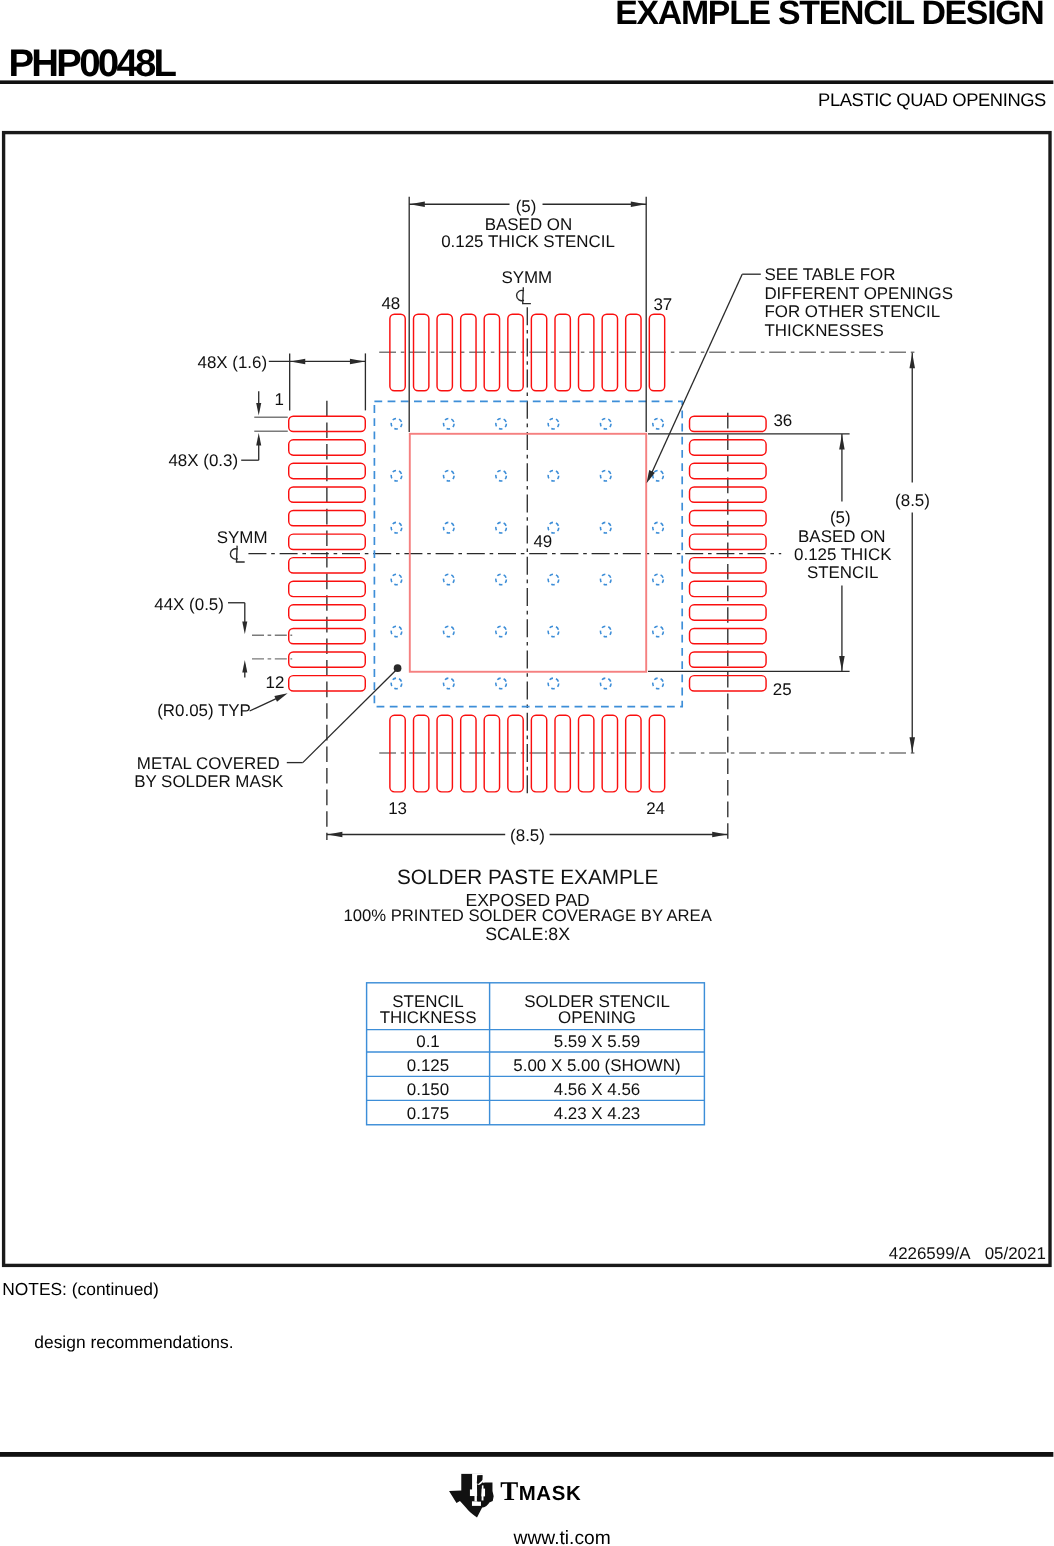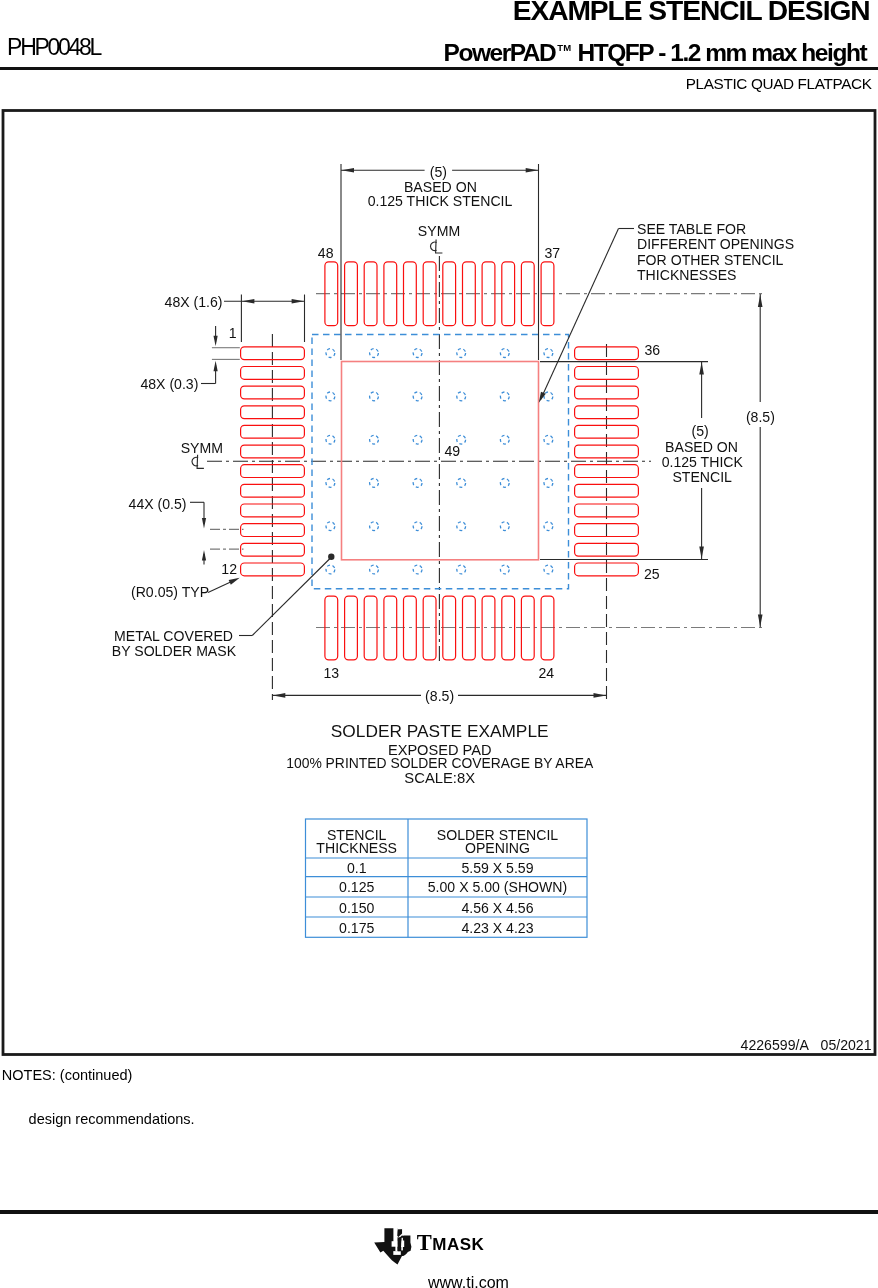--- a/index.html
+++ b/index.html
@@ -4,27 +4,26 @@
 html,body{margin:0;padding:0;background:#fff;width:878px;height:1288px;overflow:hidden}
 *{font-family:"Liberation Sans",sans-serif}
 .t{font-size:14.1px;fill:#111;font-family:"Liberation Sans",sans-serif}
 .abs{position:absolute}
 </style></head>
 <body>
 <div class="abs" style="left:0;top:0;width:728px;height:1288px;position:relative">
 
 <div class="abs" style="left:0;top:-3.8px;width:869.6px;text-align:right;font-size:28.2px;font-weight:bold;letter-spacing:-1.05px;line-height:1;white-space:nowrap">EXAMPLE STENCIL DESIGN</div>
 
-<div class="abs" style="left:7.1px;top:35.8px;font-size:23px;font-weight:normal;letter-spacing:-2.3px;line-height:1;white-space:nowrap">PHP0048L</div>
-
-<div class="abs" style="left:443.5px;top:40.6px;font-size:24.5px;font-weight:bold;letter-spacing:-1.45px;line-height:1;white-space:nowrap">PowerPAD<span style="font-size:9.5px;vertical-align:10px;letter-spacing:0.2px;margin:0 6px 0 2px">TM</span>HTQFP - 1.2 mm max height</div>
+<div class="abs" style="left:7.1px;top:35.8px;font-size:32px;font-weight:bold;letter-spacing:-2.3px;line-height:1;white-space:nowrap">PHP0048L</div>
+
 
 <div class="abs" style="left:0;top:66.8px;width:878px;height:3px;background:#111"></div>
 
-<div class="abs" style="left:0;top:75.6px;width:871.6px;text-align:right;font-size:15.3px;letter-spacing:-0.35px;line-height:1;white-space:nowrap">PLASTIC QUAD FLATPACK</div>
+<div class="abs" style="left:0;top:75.6px;width:871.6px;text-align:right;font-size:15.3px;letter-spacing:-0.35px;line-height:1;white-space:nowrap">PLASTIC QUAD OPENINGS</div>
 
 <svg class="abs" style="left:0;top:0" width="878" height="1288" viewBox="0 0 878 1288">
 
 <rect x="3" y="110.5" width="872" height="944" fill="none" stroke="#1a1a1a" stroke-width="2.8"></rect>
 
 <line x1="316" y1="293.6" x2="766" y2="293.6" stroke="#7a7a7a" stroke-width="1.2" stroke-dasharray="14 4 3 4"></line>
 
 <line x1="316" y1="627.5" x2="766" y2="627.5" stroke="#7a7a7a" stroke-width="1.2" stroke-dasharray="14 4 3 4"></line>
 
 <line x1="272.4" y1="334" x2="272.4" y2="700" stroke="#2a2a2a" stroke-width="1.1" stroke-dasharray="13 5"></line>

